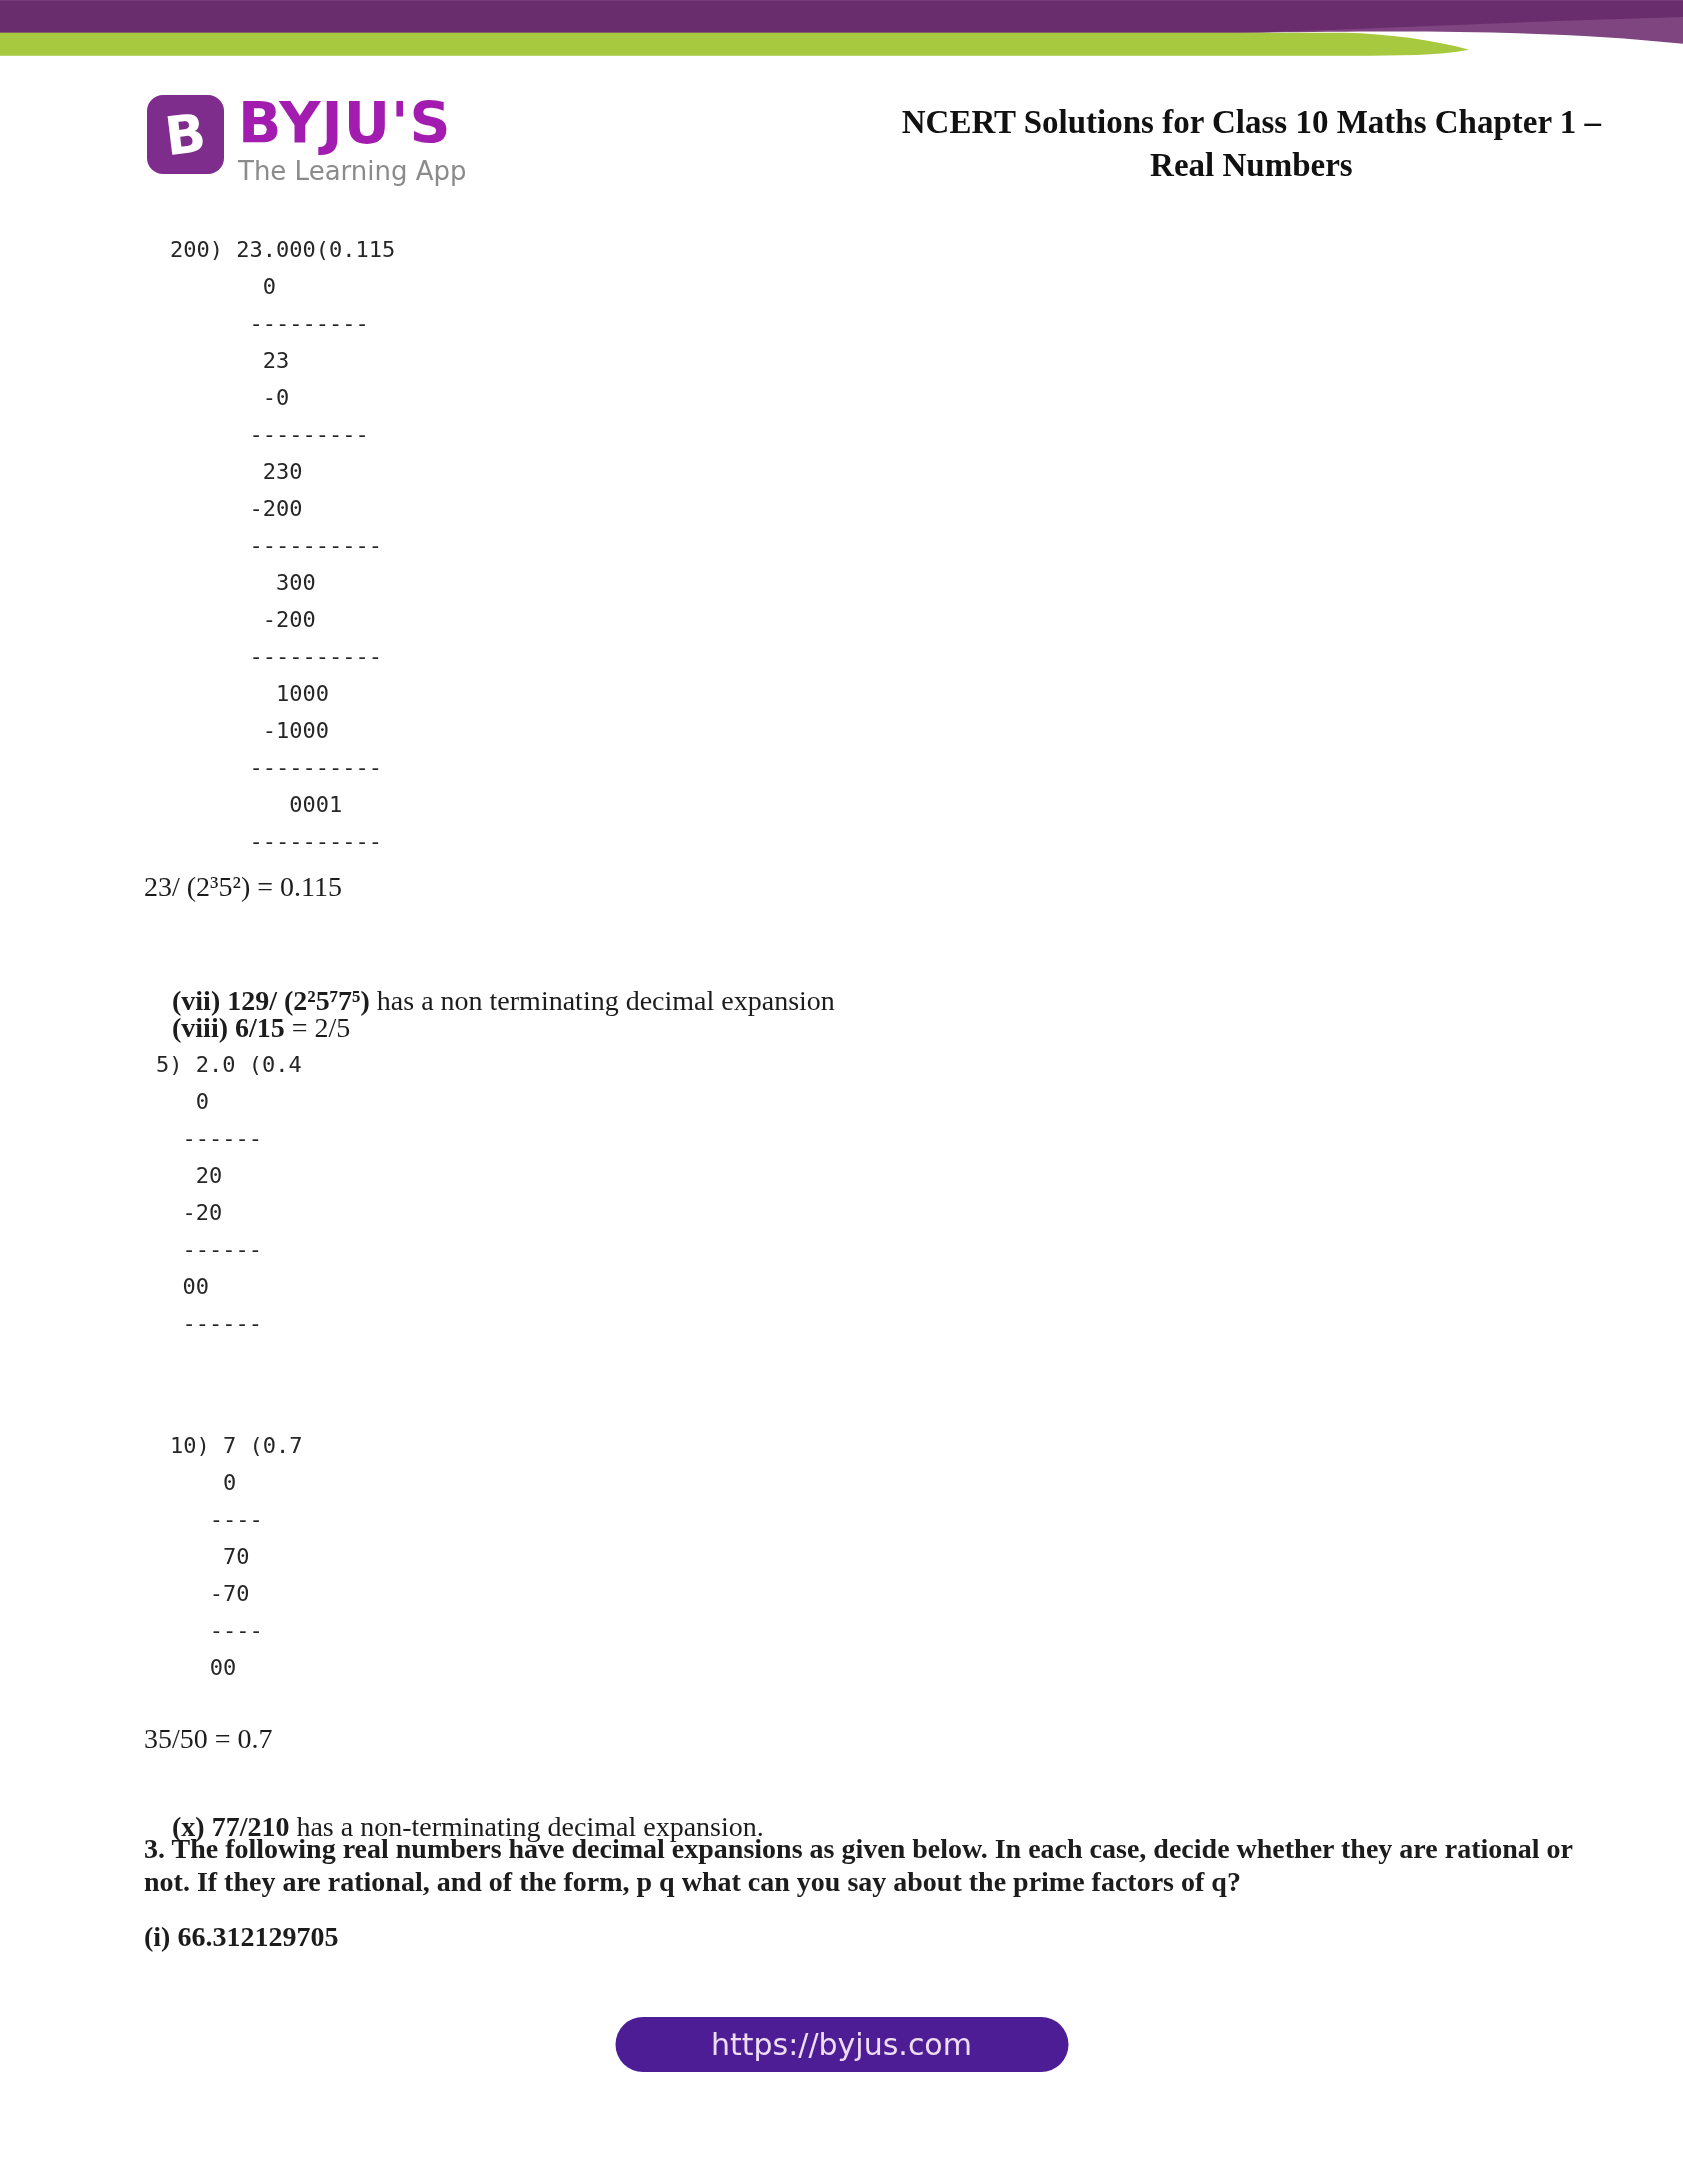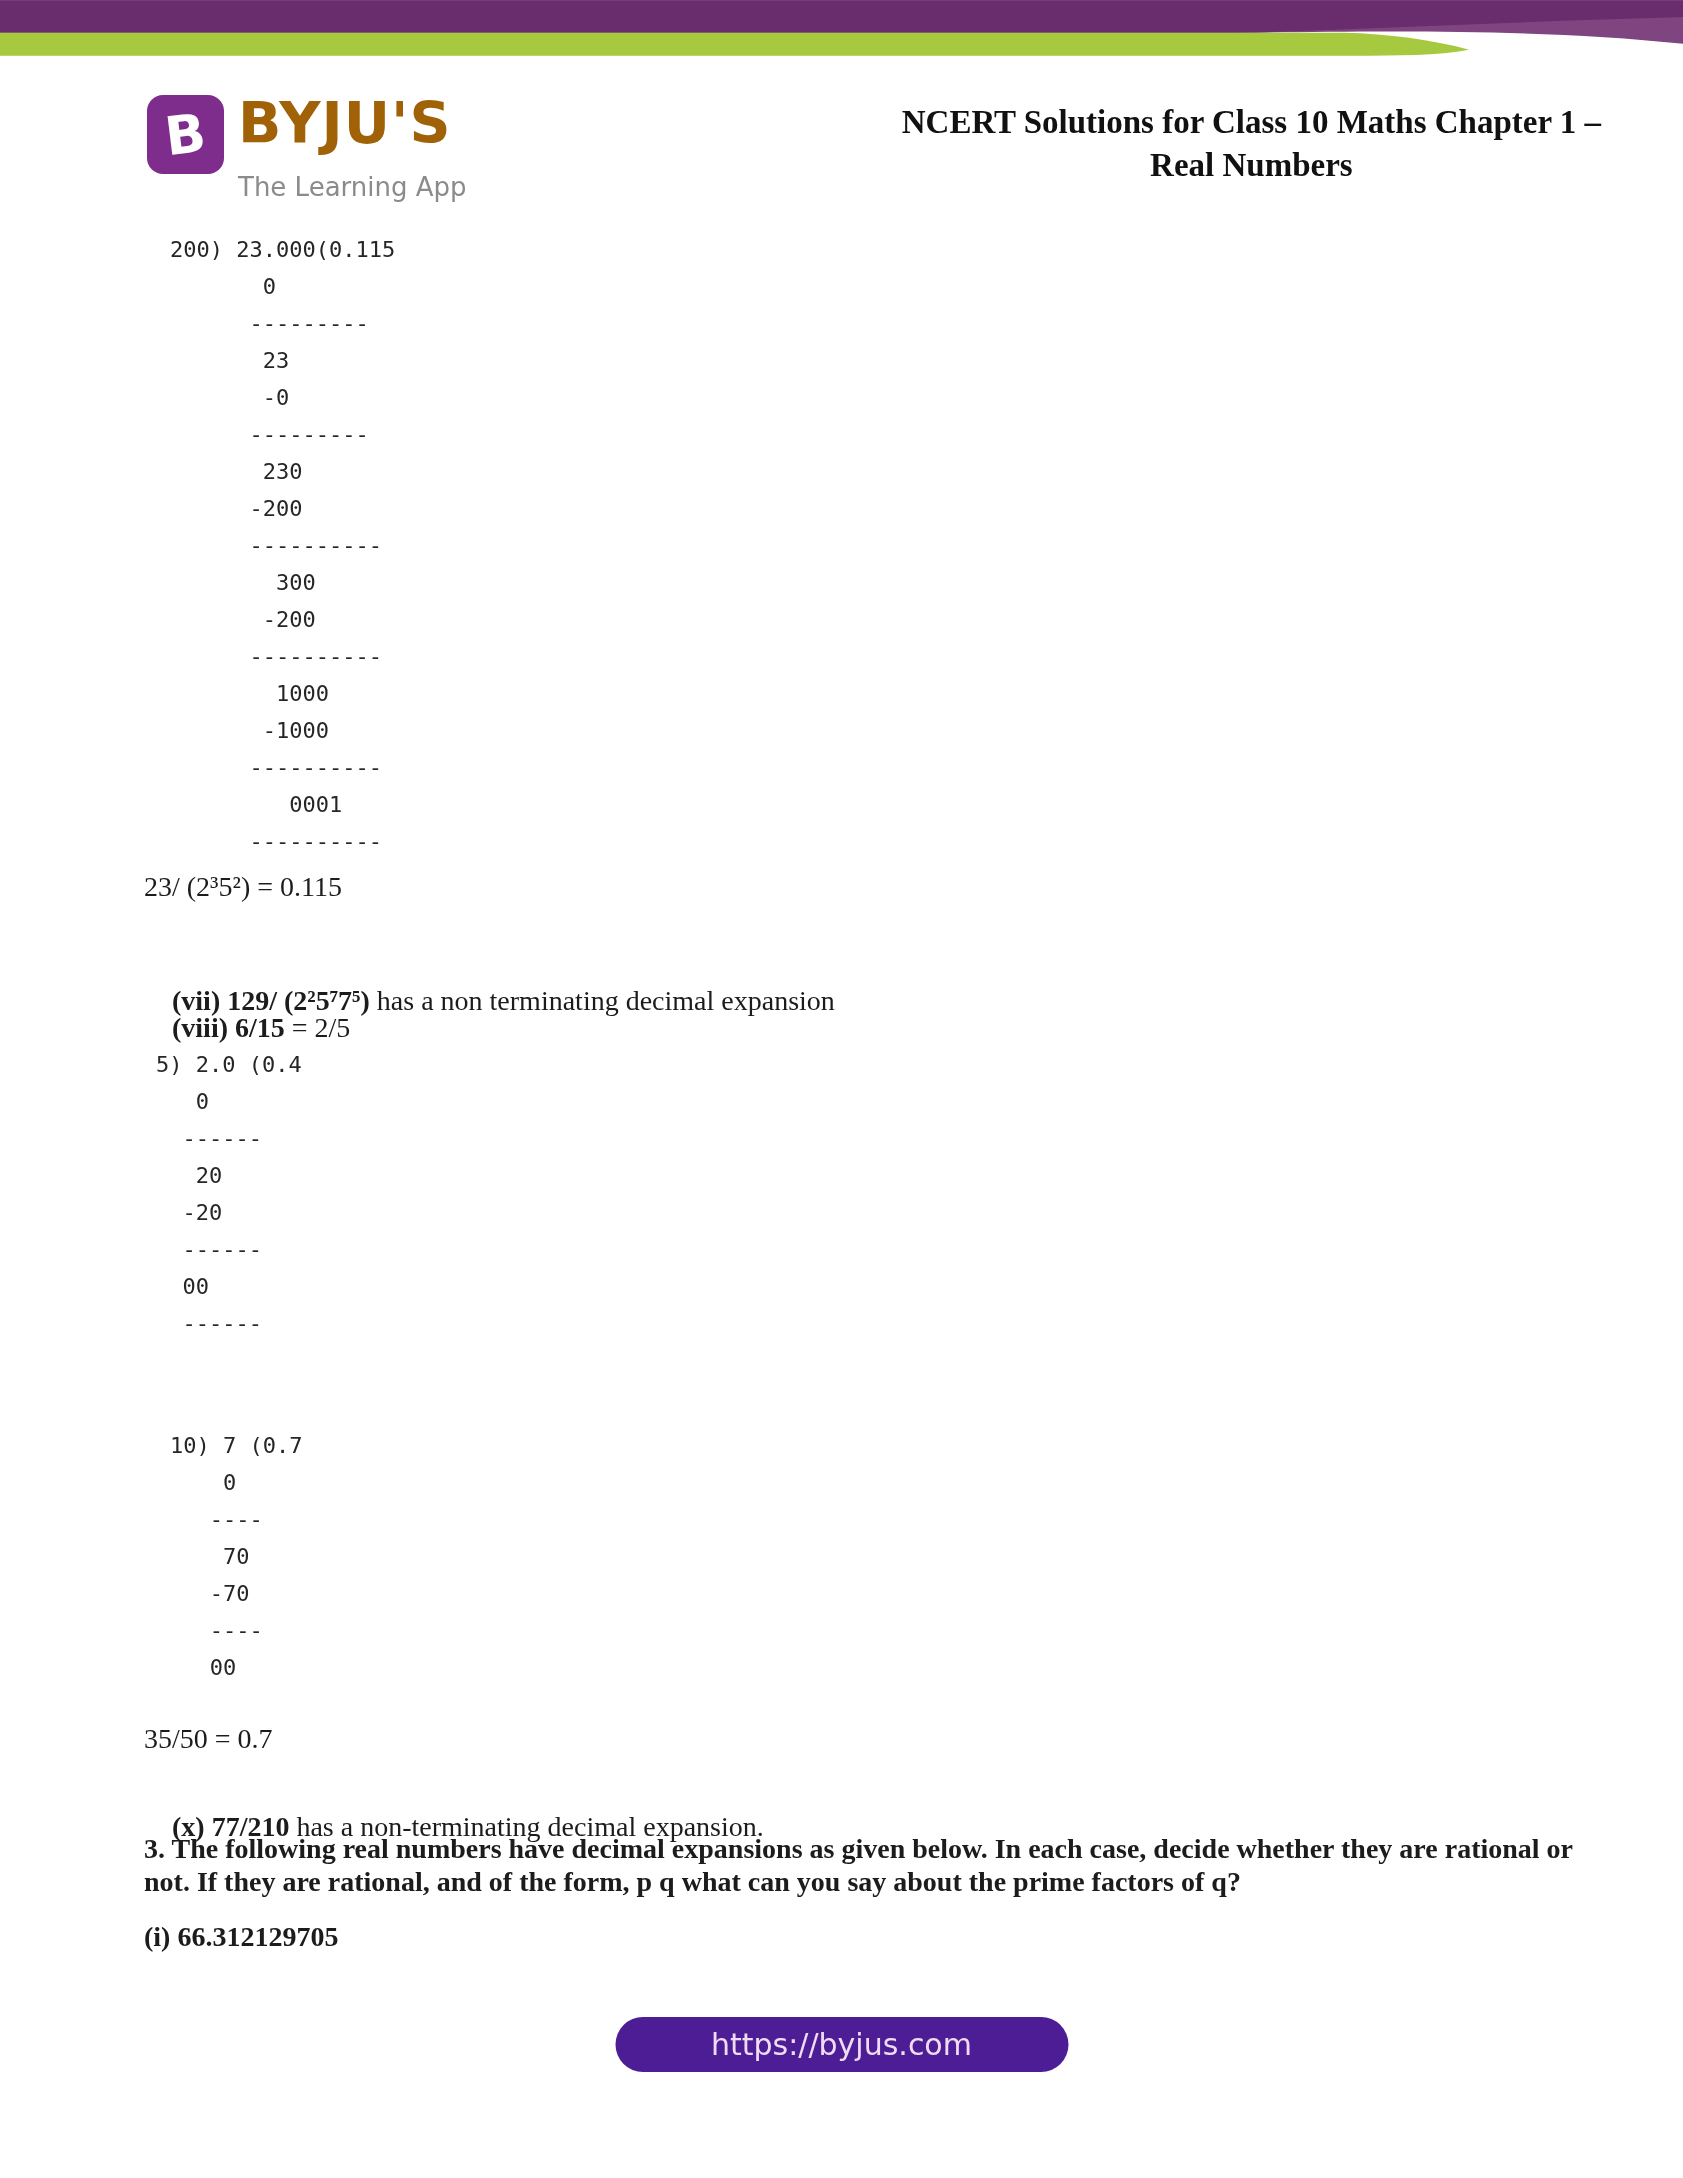--- a/index.html
+++ b/index.html
@@ -5,22 +5,22 @@
   html,body{margin:0;padding:0;background:#ffffff;}
   .page{position:relative;width:1683px;height:2178px;background:#ffffff;overflow:hidden;
         font-family:"Liberation Serif", serif;color:#1c1c1c;}
   .header-svg{position:absolute;top:0;left:0;}
   .logo{position:absolute;left:147px;top:95px;display:flex;align-items:flex-start;gap:14px;}
   .logo-tile{width:77px;height:79px;background:#7e2d8c;border-radius:16px;
              display:flex;align-items:center;justify-content:center;}
   .logo-tile span{color:#ffffff;font-family:"DejaVu Sans",sans-serif;font-weight:bold;
                   font-size:53px;transform:rotate(-7deg);display:block;}
   .logo-name{font-family:"DejaVu Sans",sans-serif;font-weight:bold;font-size:57px;
-             line-height:57px;color:#a16207;letter-spacing:1px;}
-  .logo-tag{font-family:"DejaVu Sans",sans-serif;font-size:26px;color:#8b8b8b;margin-top:20px;}
+             line-height:57px;color:#a21caf;letter-spacing:1px;}
+  .logo-tag{font-family:"DejaVu Sans",sans-serif;font-size:26px;color:#8b8b8b;margin-top:4px;}
   .title{position:absolute;right:82px;top:101px;text-align:center;font-weight:bold;
          font-size:33px;line-height:43px;color:#111111;}
   .division{position:absolute;font-family:"DejaVu Sans Mono",monospace;font-size:22px;
             line-height:37px;color:#262626;}
   .division div{white-space:pre;}
   .textline{position:absolute;left:144px;font-size:28px;white-space:pre;}
   .textline .b{font-weight:bold;}
   .para{position:absolute;left:144px;width:1436px;font-size:28px;line-height:33px;
         font-weight:bold;white-space:normal;}
   .bold{font-weight:bold;}

